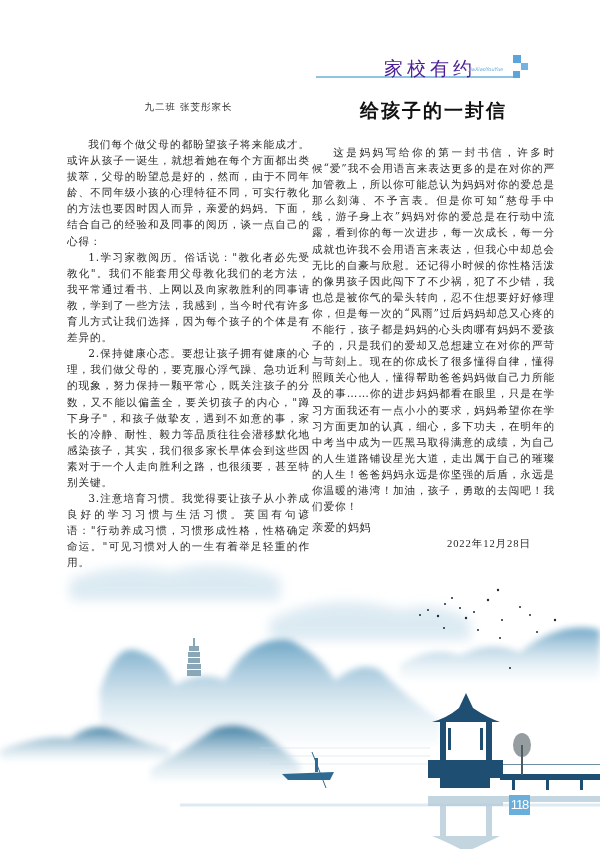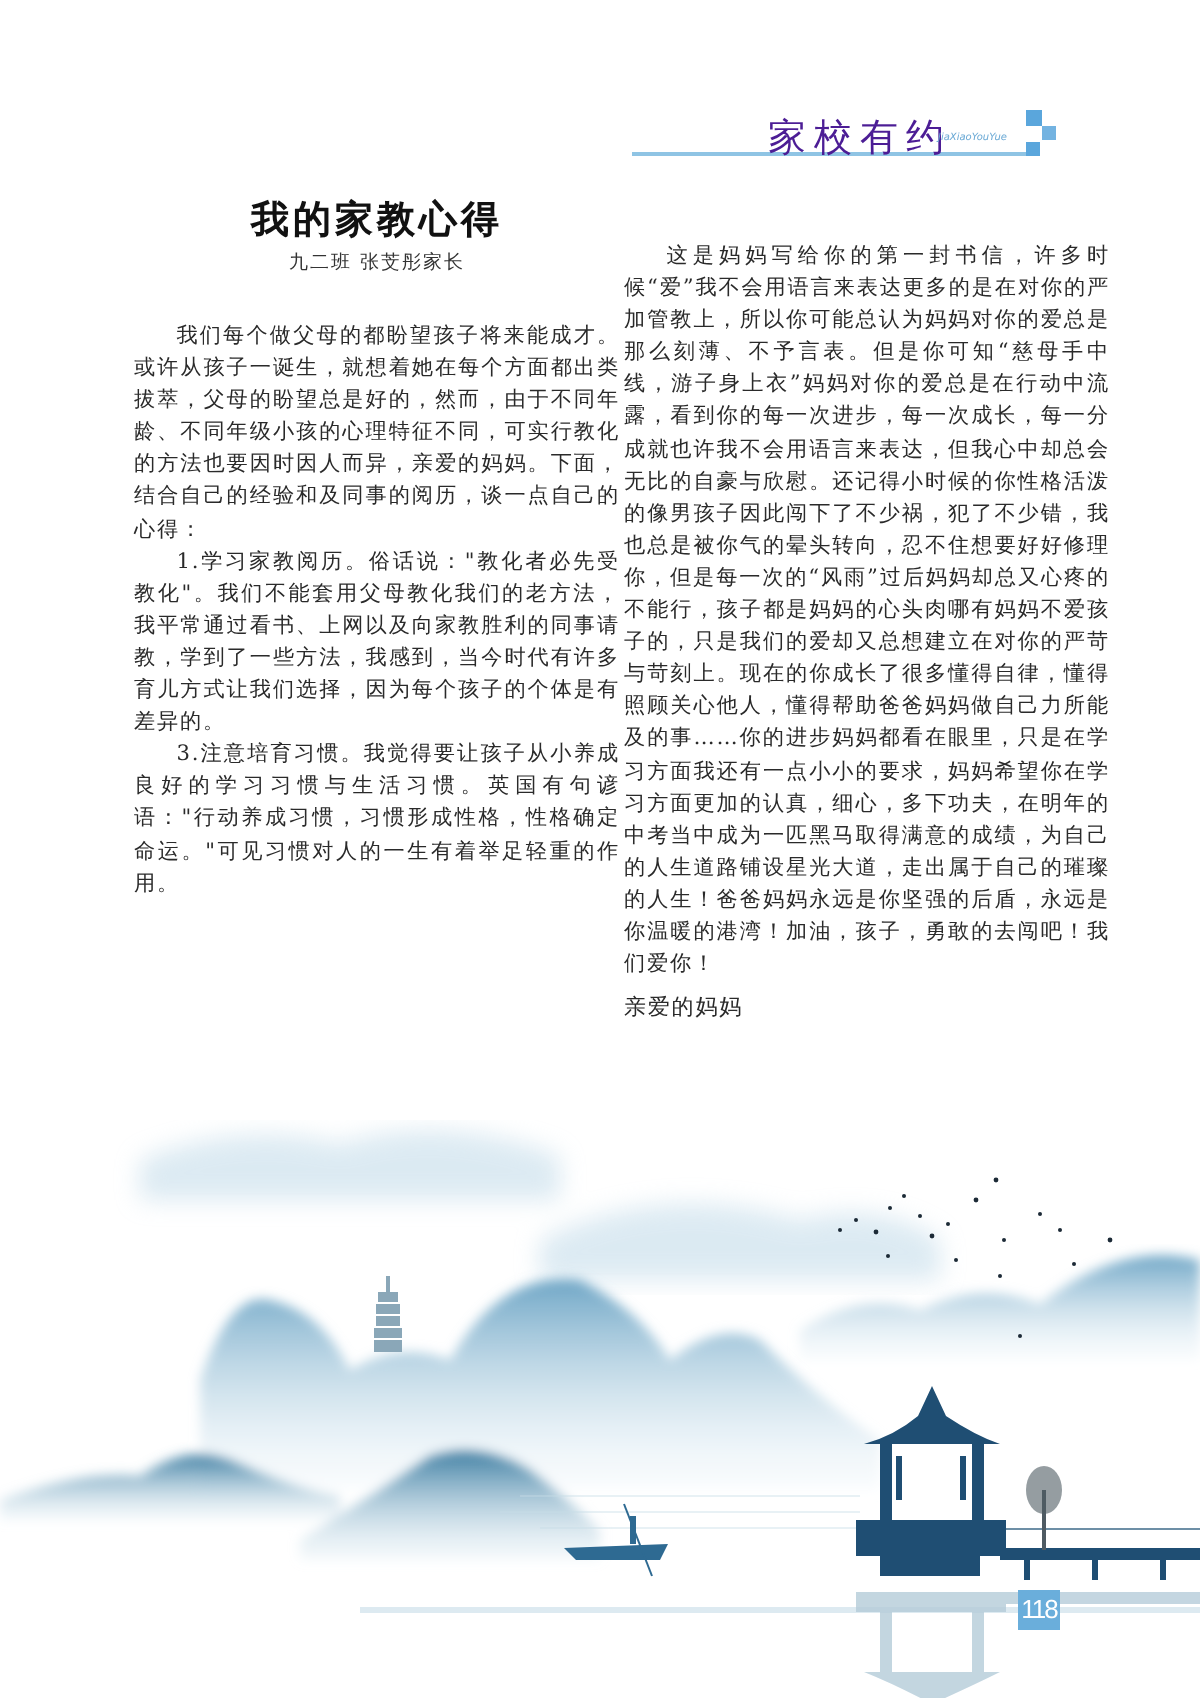--- a/index.html
+++ b/index.html
@@ -59,33 +59,35 @@
 <div class="header-line"></div>
 <div class="header-title">家校有约</div>
 <div class="header-sub">JiaXiaoYouYue</div>
 <div>
   <div class="sq" style="left:513px;top:55px;width:8px;height:8px;"></div>
   <div class="sq" style="left:521px;top:63px;width:7px;height:7px;opacity:0.85;"></div>
   <div class="sq" style="left:513px;top:71px;width:7px;height:7px;"></div>
 </div>
 
 <div class="col col-left">
-  <h2 class="title">我的家教心得</h2>
   <div class="byline">九二班  张芠彤家长</div>
   <div class="body">
     <p>我们每个做父母的都盼望孩子将来能成才。或许从孩子一诞生，就想着她在每个方面都出类拔萃，父母的盼望总是好的，然而，由于不同年龄、不同年级小孩的心理特征不同，可实行教化的方法也要因时因人而异，亲爱的妈妈。下面，结合自己的经验和及同事的阅历，谈一点自己的心得：</p>
     <p>1.学习家教阅历。俗话说："教化者必先受教化"。我们不能套用父母教化我们的老方法，我平常通过看书、上网以及向家教胜利的同事请教，学到了一些方法，我感到，当今时代有许多育儿方式让我们选择，因为每个孩子的个体是有差异的。</p>
+    <p>2.保持健康心态。要想让孩子拥有健康的心理，我们做父母的，要克服心浮气躁、急功近利的现象，努力保持一颗平常心，既关注孩子的分数，又不能以偏盖全，要关切孩子的内心，"蹲下身子"，和孩子做挚友，遇到不如意的事，家长的冷静、耐性、毅力等品质往往会潜移默化地感染孩子，其实，我们很多家长早体会到这些因素对于一个人走向胜利之路，也很须要，甚至特别关键。</p>
     <p>3.注意培育习惯。我觉得要让孩子从小养成良好的学习习惯与生活习惯。英国有句谚语："行动养成习惯，习惯形成性格，性格确定命运。"可见习惯对人的一生有着举足轻重的作用。</p>
   </div>
 </div>
 
 <div class="col col-right">
+  <h2 class="title">给孩子的一封信</h2>
   <div class="body">
     <p>这是妈妈写给你的第一封书信，许多时候“爱”我不会用语言来表达更多的是在对你的严加管教上，所以你可能总认为妈妈对你的爱总是那么刻薄、不予言表。但是你可知“慈母手中线，游子身上衣”妈妈对你的爱总是在行动中流露，看到你的每一次进步，每一次成长，每一分成就也许我不会用语言来表达，但我心中却总会无比的自豪与欣慰。还记得小时候的你性格活泼的像男孩子因此闯下了不少祸，犯了不少错，我也总是被你气的晕头转向，忍不住想要好好修理你，但是每一次的“风雨”过后妈妈却总又心疼的不能行，孩子都是妈妈的心头肉哪有妈妈不爱孩子的，只是我们的爱却又总想建立在对你的严苛与苛刻上。现在的你成长了很多懂得自律，懂得照顾关心他人，懂得帮助爸爸妈妈做自己力所能及的事……你的进步妈妈都看在眼里，只是在学习方面我还有一点小小的要求，妈妈希望你在学习方面更加的认真，细心，多下功夫，在明年的中考当中成为一匹黑马取得满意的成绩，为自己的人生道路铺设星光大道，走出属于自己的璀璨的人生！爸爸妈妈永远是你坚强的后盾，永远是你温暖的港湾！加油，孩子，勇敢的去闯吧！我们爱你！</p>
     <div class="sign">亲爱的妈妈</div>
+    <div class="date">2022年12月28日</div>
   </div>
 </div>
 
 <svg class="scene" viewBox="0 0 600 289" xmlns="http://www.w3.org/2000/svg">
   <defs>
     <filter id="blur3">
         <feGaussianBlur stdDeviation="3"></feGaussianBlur>
       </filter>
     <filter id="blur6">
         <feGaussianBlur stdDeviation="6"></feGaussianBlur>

